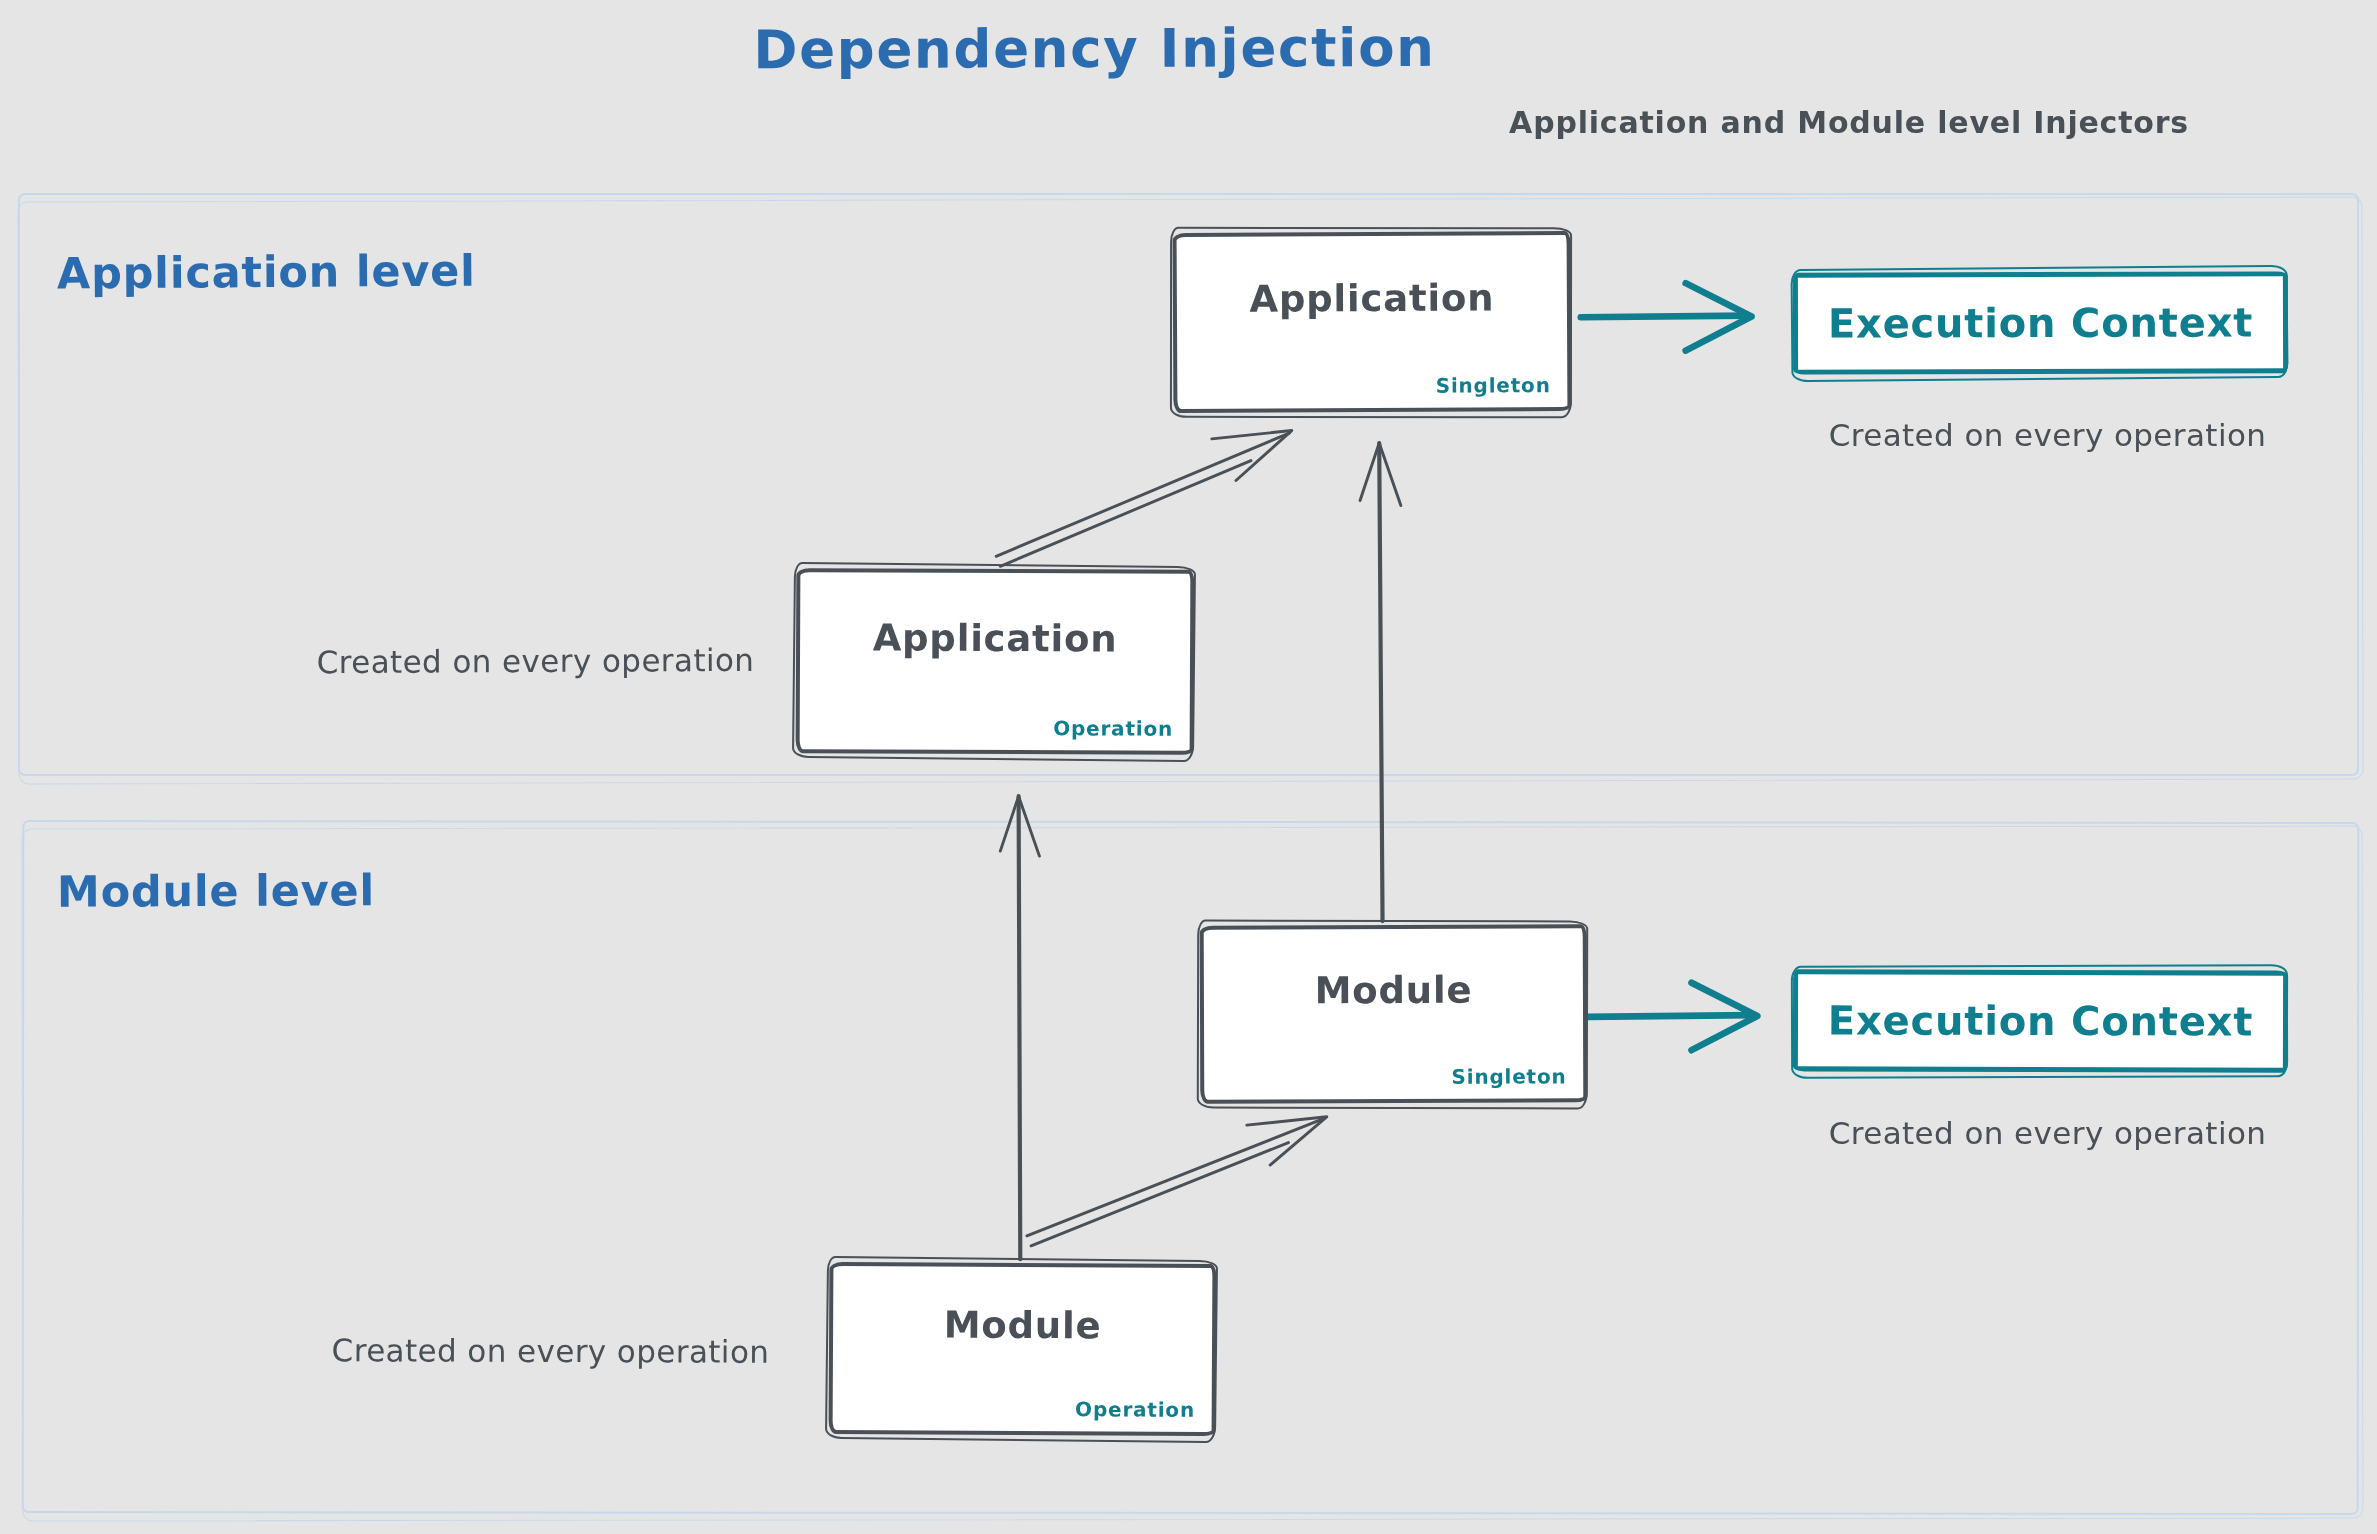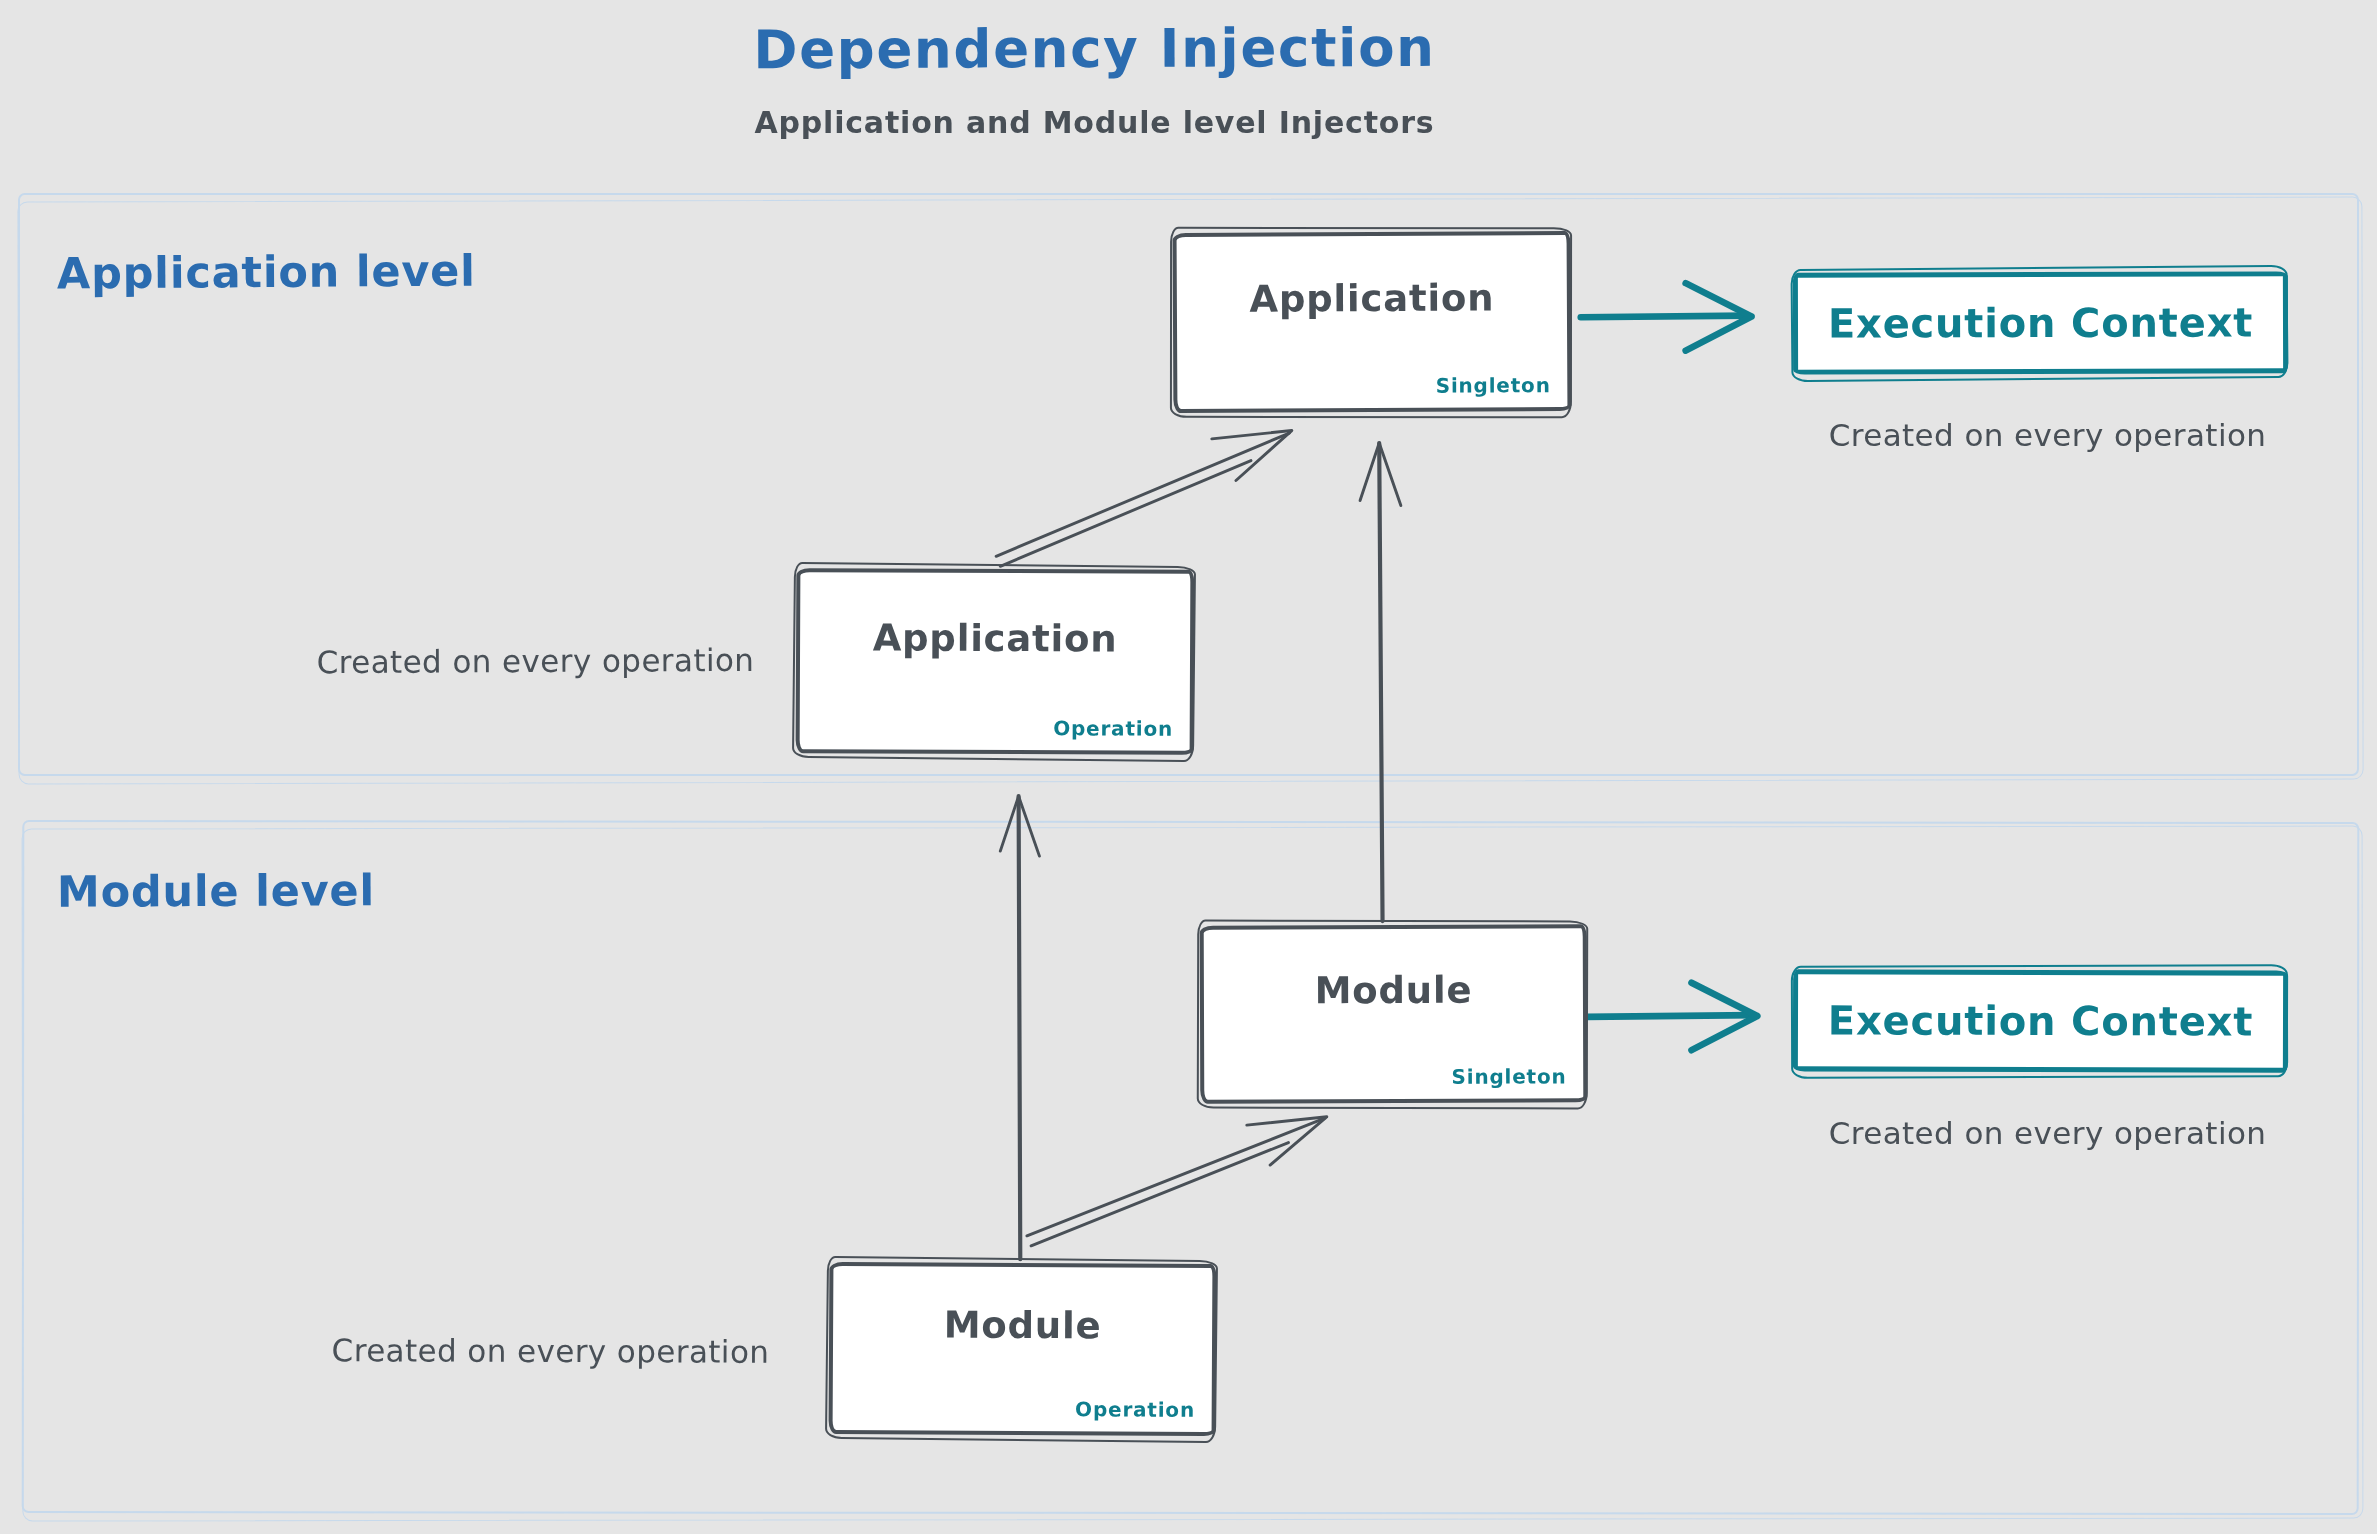--- a/index.html
+++ b/index.html
@@ -14,21 +14,21 @@
     position:relative;width:2377px;height:1534px;background:#e5e5e5;overflow:hidden;
     font-family:"DejaVu Sans", sans-serif;
   }
   
   .title{
     position:absolute;left:0;top:18.3px;width:2189px;text-align:center;
     font-size:53px;font-weight:700;letter-spacing:1.7px;color:var(--blue);
     transform:rotate(-0.2deg);
   }
   .subtitle{
-    position:absolute;left:0;top:105px;width:2189px;text-align:center;
+    position:absolute;left:0;top:105px;width:2189px;text-align:right;
     font-size:30px;font-weight:600;letter-spacing:0.8px;color:var(--ink);
   }
   
   .frame{
     position:absolute;border:2.5px solid var(--frame);border-radius:6.7px;background:transparent;
   }
   .frame::before{
     content:"";position:absolute;left:-2.5px;right:-5px;top:4.2px;bottom:-8.3px;
     border:1.7px solid var(--frame);border-radius:10px;transform:rotate(-0.12deg);
     pointer-events:none;

